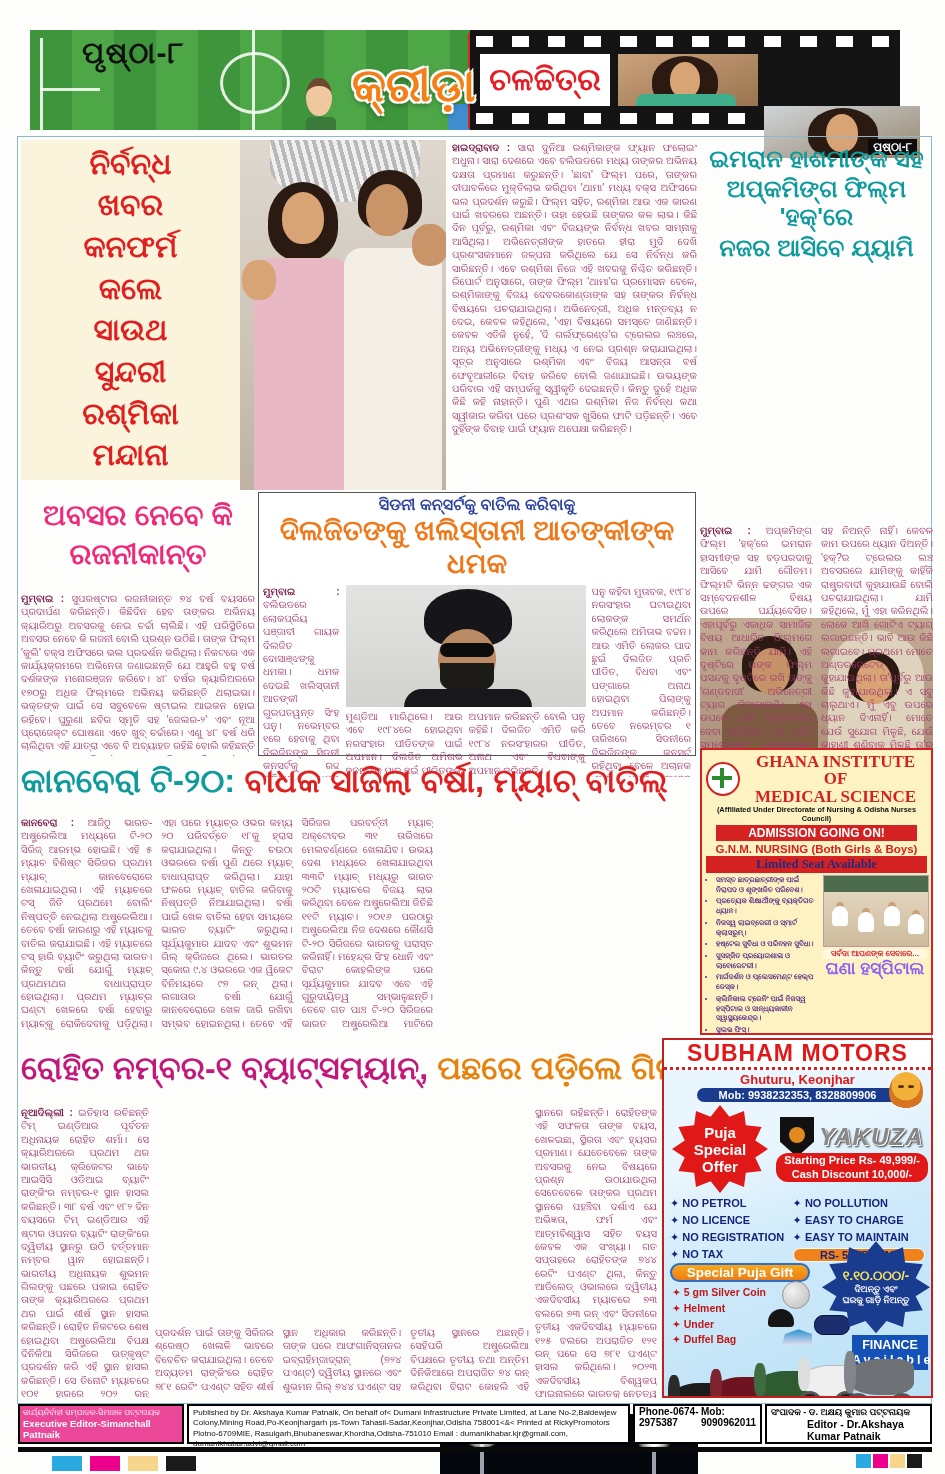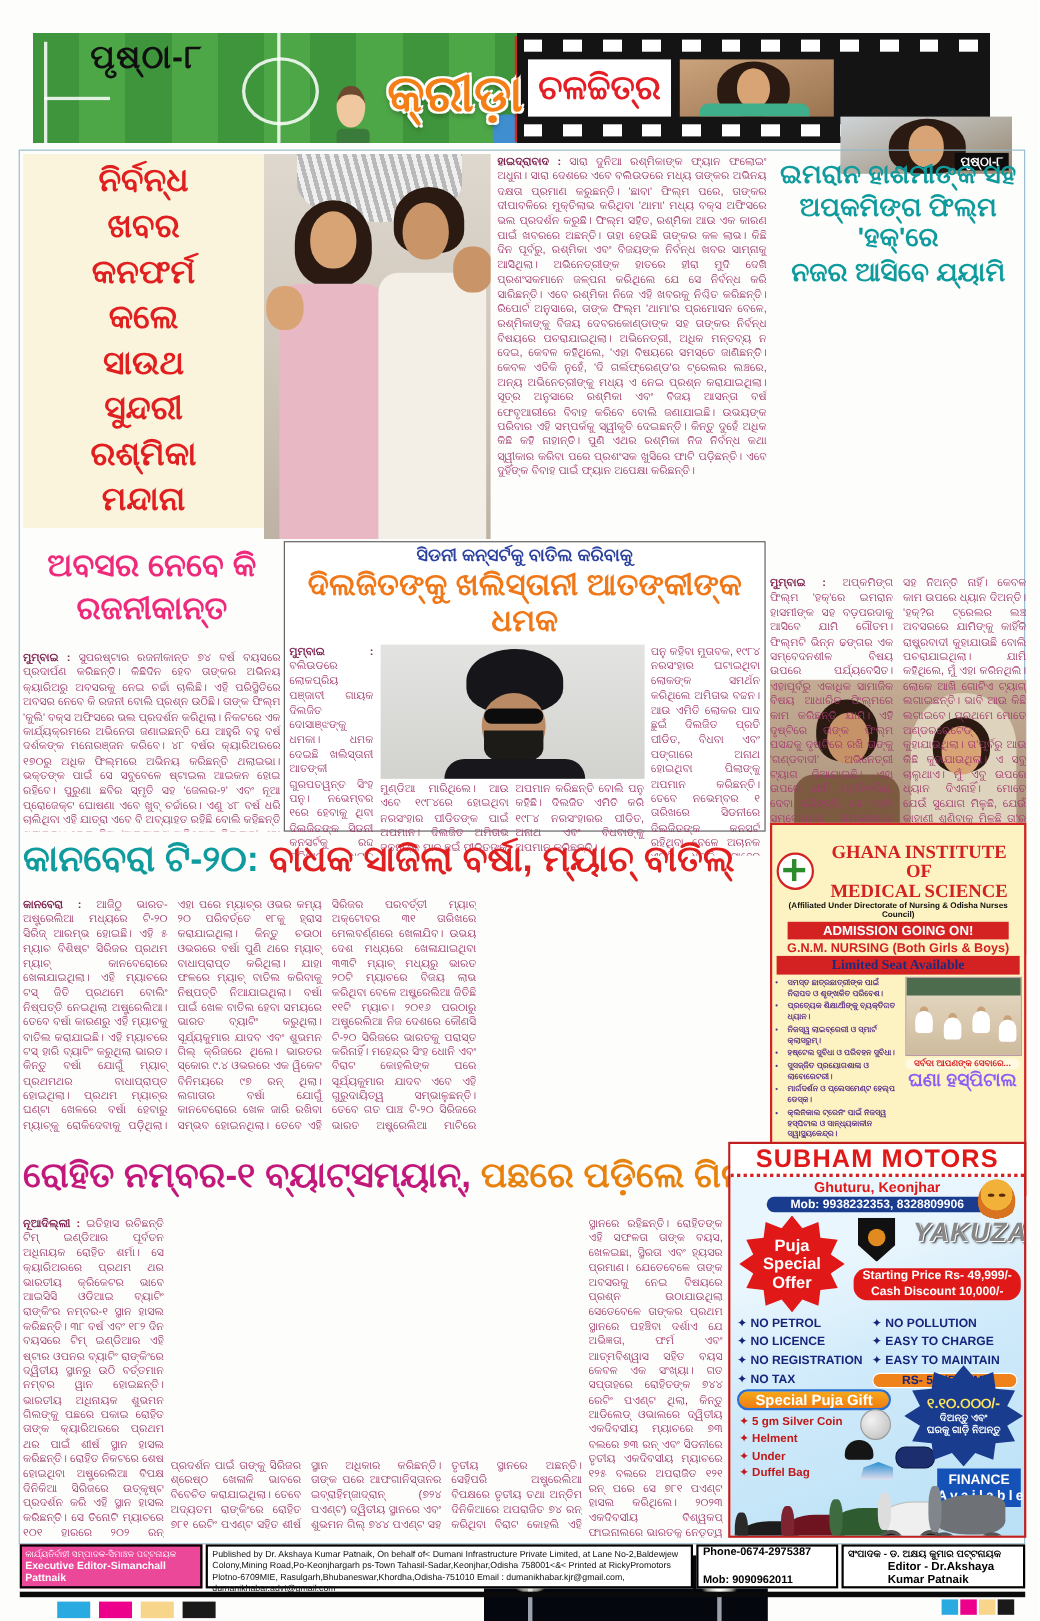--- a/index.html
+++ b/index.html
@@ -238,21 +238,21 @@
     <span>ଆଜିଠୁ ଭାରତ-ଅଷ୍ଟ୍ରେଲିଆ ମଧ୍ୟରେ ଟି-୨୦ ସିରିଜ୍ ଆରମ୍ଭ ହୋଇଛି। ଏହି ୫ ମ୍ୟାଚ ବିଶିଷ୍ଟ ସିରିଜର ପ୍ରଥମ ମ୍ୟାଚ୍ କାନବେରୋରେ ଖେଳାଯାଇଥିଲା। ଏହି ମ୍ୟାଚରେ ଟସ୍ ଜିତି ପ୍ରଥମେ ବୋଲିଂ ନିଷ୍ପତ୍ତି ନେଇଥିଲା ଅଷ୍ଟ୍ରେଲିଆ। ତେବେ ବର୍ଷା କାରଣରୁ ଏହି ମ୍ୟାଚକୁ ବାତିଲ କରାଯାଇଛି। ଏହି ମ୍ୟାଚରେ ଟସ୍ ହାରି ବ୍ୟାଟିଂ କରୁଥିଲା ଭାରତ। କିନ୍ତୁ ବର୍ଷା ଯୋଗୁଁ ମ୍ୟାଚ୍ ପ୍ରଥମଥର ବାଧାପ୍ରାପ୍ତ ହୋଇଥିଲା। ପ୍ରଥମ ମ୍ୟାଚ୍ର ଘଣ୍ଟା ଖେଳରେ ବର୍ଷା ହେବାରୁ ମ୍ୟାଚ୍କୁ ରୋକିଦେବାକୁ ପଡ଼ିଥିଲା। ଏହା ପରେ ମ୍ୟାଚ୍ର ଓଭର କମ୍ୟ ୨୦ ପରିବର୍ତ୍ତେ ୧୮କୁ ହ୍ରାସ କରାଯାଇଥିଲା। କିନ୍ତୁ ଚଉଠା ଓଭରରେ ବର୍ଷା ପୁଣି ଥରେ ମ୍ୟାଚ୍ ବାଧାପ୍ରାପ୍ତ କରିଥିଲା। ଯାହା ଫଳରେ ମ୍ୟାଚ୍ ବାତିଲ କରିବାକୁ ନିଷ୍ପତ୍ତି ନିଆଯାଇଥିଲା। ବର୍ଷା ପାଇଁ ଖେଳ ବାତିଲ ହେବା ସମୟରେ ଭାରତ ବ୍ୟାଟିଂ କରୁଥିଲା। ସୂର୍ଯ୍ୟକୁମାର ଯାଦବ ଏବଂ ଶୁଭମନ ଗିଲ୍ କ୍ରିଜରେ ଥିଲେ। ଭାରତର ସ୍କୋର ୯.୪ ଓଭରରେ ଏକ ୱିକେଟ ବିନିମୟରେ ୯୭ ରନ୍ ଥିଲା। ଲଗାତାର ବର୍ଷା ଯୋଗୁଁ କାନବେରୋରେ ଖେଳ ଜାରି ରଖିବା ସମ୍ଭବ ହୋଇନଥିଲା। ତେବେ ଏହି ସିରିଜର ପରବର୍ତ୍ତୀ ମ୍ୟାଚ୍ ଅକ୍ଟୋବର ୩୧ ତାରିଖରେ ମେଲବର୍ଣ୍ଣରେ ଖେଳାଯିବ। ଉଭୟ ଦେଶ ମଧ୍ୟରେ ଖେଳାଯାଇଥିବା ୩୩ଟି ମ୍ୟାଚ୍ ମଧ୍ୟରୁ ଭାରତ ୨୦ଟି ମ୍ୟାଚରେ ବିଜୟ ଲାଭ କରିଥିବା ବେଳେ ଅଷ୍ଟ୍ରେଲିଆ ଜିତିଛି ୧୧ଟି ମ୍ୟାଚ। ୨୦୧୬ ପରଠାରୁ ଅଷ୍ଟ୍ରେଲିଆ ନିଜ ଦେଶରେ କୌଣସି ଟି-୨୦ ସିରିଜରେ ଭାରତକୁ ପରାସ୍ତ କରିନାହିଁ। ମହେନ୍ଦ୍ର ସିଂହ ଧୋନି ଏବଂ ବିରାଟ କୋହଲିଙ୍କ ପରେ ସୂର୍ଯ୍ୟକୁମାର ଯାଦବ ଏବେ ଏହି ଗୁରୁଦାୟିତ୍ୱ ସମ୍ଭାଳୁଛନ୍ତି। ତେବେ ଗତ ପାଞ୍ଚ ଟି-୨୦ ସିରିଜରେ ଭାରତ ଅଷ୍ଟ୍ରେଲିଆ ମାଟିରେ କେବଳ ଥରେ ୨୦୦୮ରେ ଅଷ୍ଟ୍ରେଲିଆଠାରୁ ପରାସ୍ତ ହୋଇଛି। ସେତେବେଳେ ନାଥାନ ବ୍ରାକେନଙ୍କ ନେତୃତ୍ୱରେ ଅଷ୍ଟ୍ରେଲିଆ ବିପକ୍ଷରେ ପ୍ରଥମ ତିନୋଟି ଟି-୨୦ ମ୍ୟାଚରୁ ହାର ପଡିଛନ୍ତି।</span>
   </div>
   <div class="abs ph ph-stadium" style="left:440px;top:814px;width:258px;height:224px;">
     <div class="lightpole" style="left:40px;top:26px;height:96px;"></div>
     <div class="lamp" style="left:22px;top:6px;width:40px;height:28px;"></div>
     <div class="lightpole" style="left:212px;top:30px;height:92px;"></div>
     <div class="lamp" style="left:194px;top:10px;width:40px;height:28px;"></div>
 
   </div>
 
-  <div class="abs ghana" style="left:700px;top:748px;width:233px;height:339px;box-sizing:border-box;padding:16px 4px;">
+  <div class="abs ghana" style="left:700px;top:748px;width:233px;height:287px;box-sizing:border-box;padding:3px 4px;">
     <div style="display:flex;align-items:center;gap:4px;">
       <div class="logo-circ"></div>
       <div style="flex:1;">
         <div class="gh-title">GHANA INSTITUTE OF</div>
         <div class="gh-title">MEDICAL SCIENCE</div>
       </div>
     </div>
     <div class="gh-aff">(Affiliated Under Directorate of Nursing &amp; Odisha Nurses Council)</div>
     <div class="gh-band" style="margin:2px 10px;">ADMISSION GOING ON!</div>
     <div class="gh-course">G.N.M. NURSING (Both Girls &amp; Boys)</div>
@@ -313,21 +313,21 @@
         <div style="position:absolute;left:9px;top:13px;width:6px;height:3px;background:#5a2d0a;border-radius:50%;"></div>
         <div style="position:absolute;right:9px;top:13px;width:6px;height:3px;background:#5a2d0a;border-radius:50%;"></div>
       </div>
     </div>
     <div style="position:relative;height:92px;">
       <div class="burst burst-red" style="position:absolute;left:8px;top:2px;width:96px;height:88px;">
         <div style="font-size:15px;">Puja</div>
         <div style="font-size:15px;">Special</div>
         <div style="font-size:15px;">Offer</div>
       </div>
-      <div class="abs" style="left:116px;top:4px;display:flex;align-items:flex-start;gap:16px;">
+      <div class="abs" style="left:116px;top:14px;display:flex;align-items:center;gap:5px;">
         <div class="shield"></div>
         <span class="yak">YAKUZA</span>
       </div>
       <div class="priceband abs" style="left:112px;top:50px;width:152px;">
         <div>Starting Price Rs- 49,999/-</div>
         <div>Cash Discount 10,000/-</div>
       </div>
     </div>
     <div style="display:flex;padding:0 6px;gap:6px;">
       <div class="nolist" style="width:118px;">
@@ -406,21 +406,21 @@
     </div>
   </div>
 
   <div class="abs fbox fexec" style="left:18px;top:1404px;width:166px;height:40px;display:flex;flex-direction:column;justify-content:center;padding:0 3px;box-sizing:border-box;">
     <div style="font-size:8px;">କାର୍ଯ୍ୟନିର୍ବାହୀ ସମ୍ପାଦକ-ସିମାଞ୍ଚଳ ପଟ୍ଟନାୟକ</div>
     <div style="font-size:9.5px;font-weight:800;">Executive Editor-Simanchall Pattnaik</div>
   </div>
   <div class="abs fbox" style="left:187px;top:1404px;width:443px;height:40px;box-sizing:border-box;padding:2px 4px;">
     <div class="ftext">Published by Dr. Akshaya Kumar Patnaik, On behalf of&lt; Dumani Infrastructure Private Limited, at Lane No-2,Baldewjew Colony,Mining Road,Po-Keonjhargarh ps-Town Tahasil-Sadar,Keonjhar,Odisha 758001&lt;&amp;&lt; Printed at RickyPromotors Plotno-6709MIE, Rasulgarh,Bhubaneswar,Khordha,Odisha-751010 Email : dumanikhabar.kjr@gmail.com, dumanikhabar.advt@gmail.com</div>
   </div>
-  <div class="abs fbox" style="left:633px;top:1404px;width:129px;height:40px;box-sizing:border-box;display:flex;flex-direction:column;justify-content:space-between;padding:0 4px;">
+  <div class="abs fbox" style="left:633px;top:1404px;width:129px;height:40px;box-sizing:border-box;display:flex;flex-direction:row;justify-content:center;padding:0 4px;">
     <div style="font-size:10px;font-weight:800;">Phone-0674-2975387</div>
     <div style="font-size:10px;font-weight:800;">Mob: 9090962011</div>
   </div>
   <div class="abs fbox" style="left:765px;top:1404px;width:167px;height:40px;box-sizing:border-box;display:flex;flex-direction:column;justify-content:center;padding:0 4px;">
     <div style="font-size:9px;font-weight:700;">ସଂପାଦକ - ଡ. ଅକ୍ଷୟ କୁମାର ପଟ୍ଟନାୟକ</div>
     <div style="font-size:10.5px;font-weight:800;margin-left:36px;">Editor - Dr.Akshaya Kumar Patnaik</div>
   </div>
   <div class="abs" style="left:18px;top:1447px;width:914px;height:5px;background:#0a0a0a;"></div>
 
   <div class="mark" style="left:52px;top:1456px;width:30px;height:15px;background:#29abe2;"></div>

